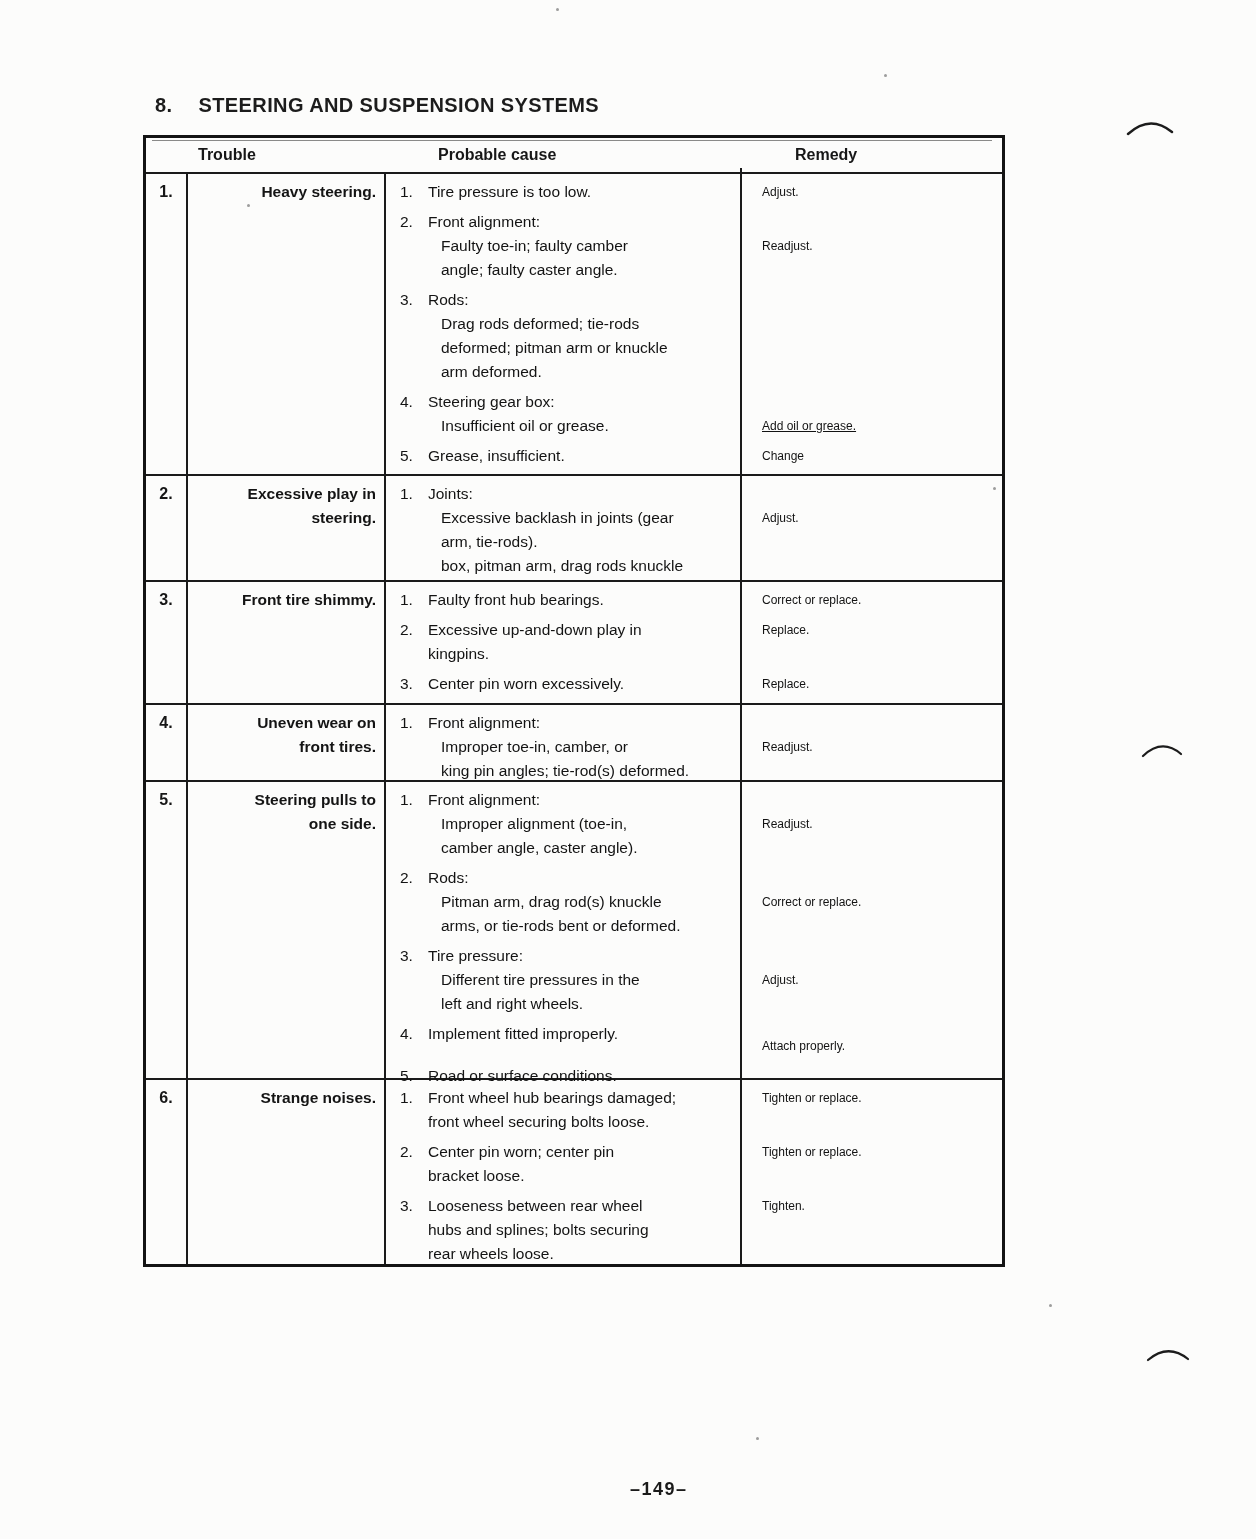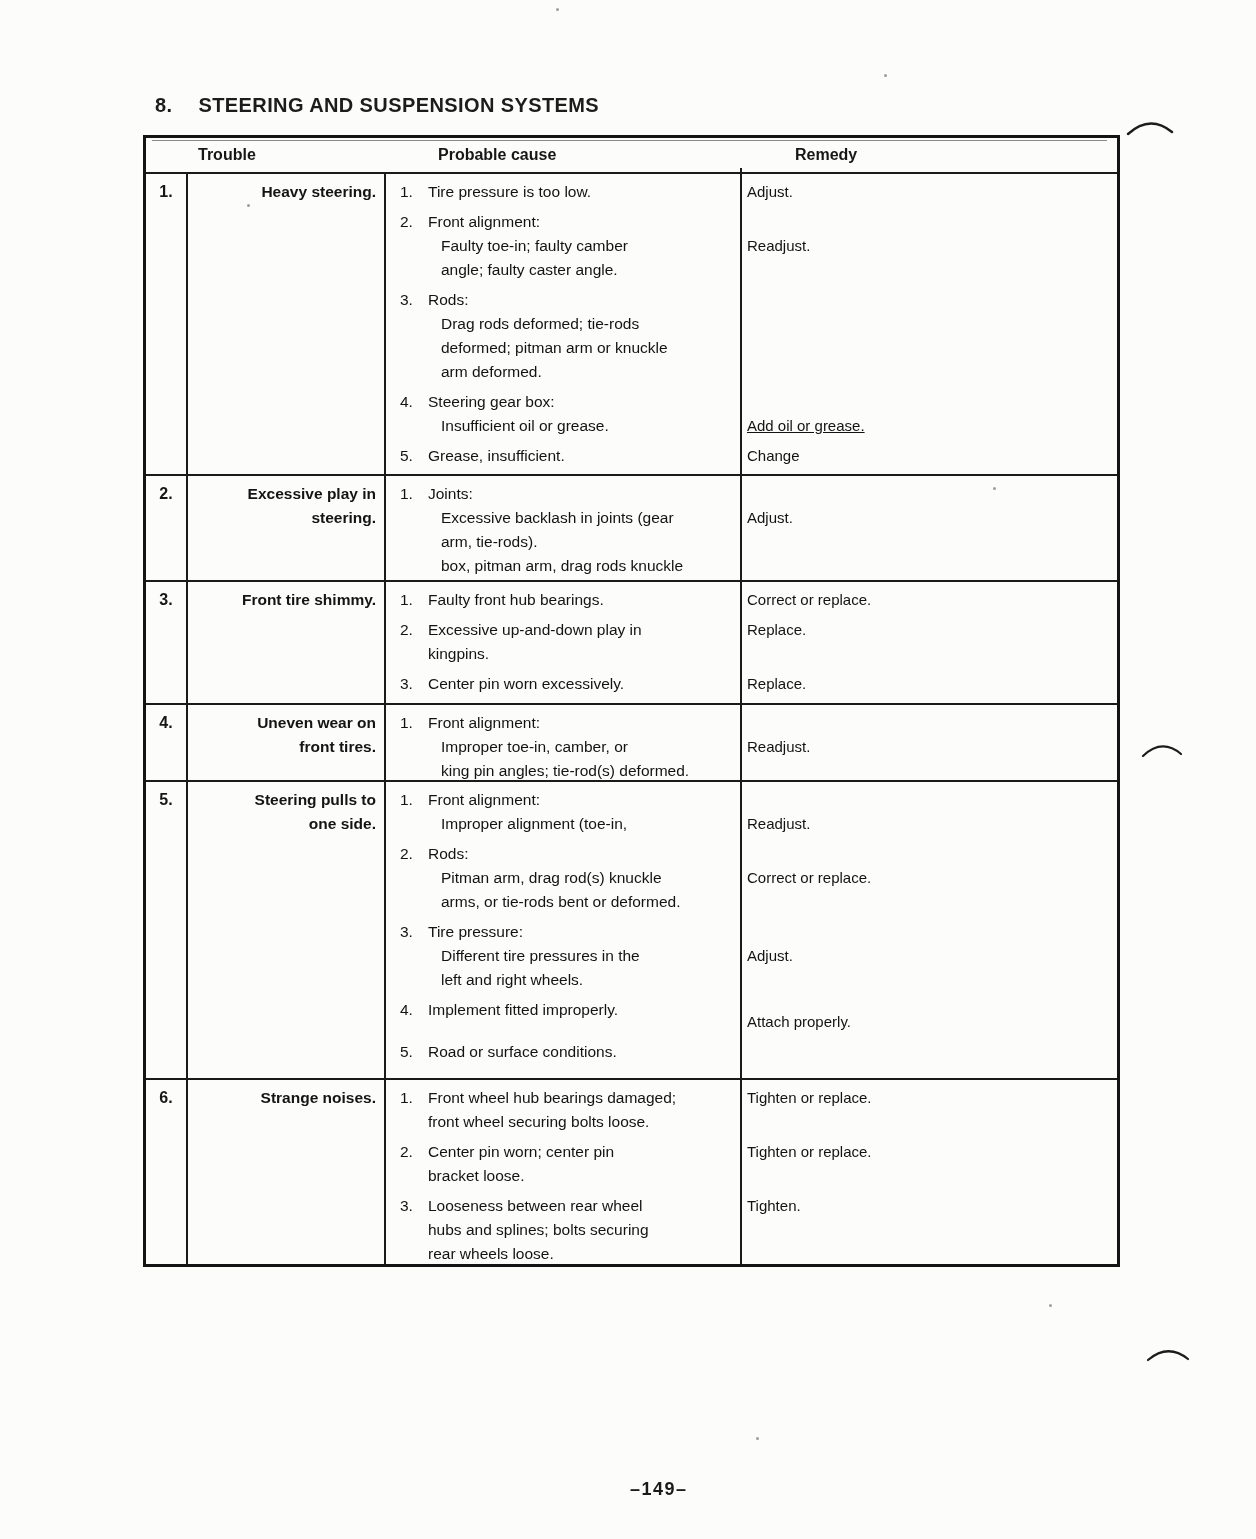--- a/index.html
+++ b/index.html
@@ -11,21 +11,21 @@
   }
   .sheet{position:absolute;inset:0;overflow:hidden;}
 
   .title-row{
     position:absolute;left:155px;top:94px;
     display:flex;gap:26px;
     font-size:20px;font-weight:700;letter-spacing:.4px;color:#1c1c1c;
   }
 
   .troubleshoot-table{
-    position:absolute;left:143px;top:135px;width:977px;height:1132px;
+    position:absolute;left:143px;top:135px;width:862px;height:1132px;
     border:3px solid #141414;box-sizing:border-box;overflow:hidden;
     background:#fcfcfb;
   }
   
   .troubleshoot-table::after{
     content:"";position:absolute;left:6px;right:10px;top:2px;height:1px;
     background:#2b2b2b;opacity:.55;
   }
 
   .thead{
@@ -68,22 +68,22 @@
     width:354px;flex:none;box-sizing:border-box;
     padding-left:14px;padding-right:10px;
     font-size:15.5px;line-height:24px;color:#131313;
   }
   .cline{display:flex;}
   .inum{width:28px;flex:none;}
   .cont{display:block;}
   .cont.ind0{padding-left:28px;}
   .cont.ind1{padding-left:41px;}
   .remedy{
-    flex:1;box-sizing:border-box;padding-left:7px;
-    font-size:15px;line-height:24px;color:#131313;
+    flex:1;box-sizing:border-box;padding-left:22px;
+    font-size:12px;line-height:24px;color:#131313;
   }
 
   .pageno{
     position:absolute;left:630px;top:1479px;
     font-size:18px;font-weight:700;letter-spacing:1.5px;color:#1a1a1a;
   }
 
   .curl{position:absolute;}
   .curl svg{display:block;}
   .speck{
@@ -251,20 +251,21 @@
             <div class="tline">one side.</div>
           </div>
     <div class="cell cell-combo">
             <div class="item">
               <div class="cause">
                 <div class="cline">
                   <span class="inum">1.</span>
                   <span>Front alignment:</span>
                 </div>
                 <div class="cont ind1">Improper alignment (toe-in,</div>
+                <div class="cont ind1">camber angle, caster angle).</div>
               </div>
               <div class="remedy" style="margin-top: 24px;">Readjust.</div>
             </div>
             <div class="item">
               <div class="cause">
                 <div class="cline">
                   <span class="inum">2.</span>
                   <span>Rods:</span>
                 </div>
                 <div class="cont ind1">Pitman arm, drag rod(s) knuckle</div>

